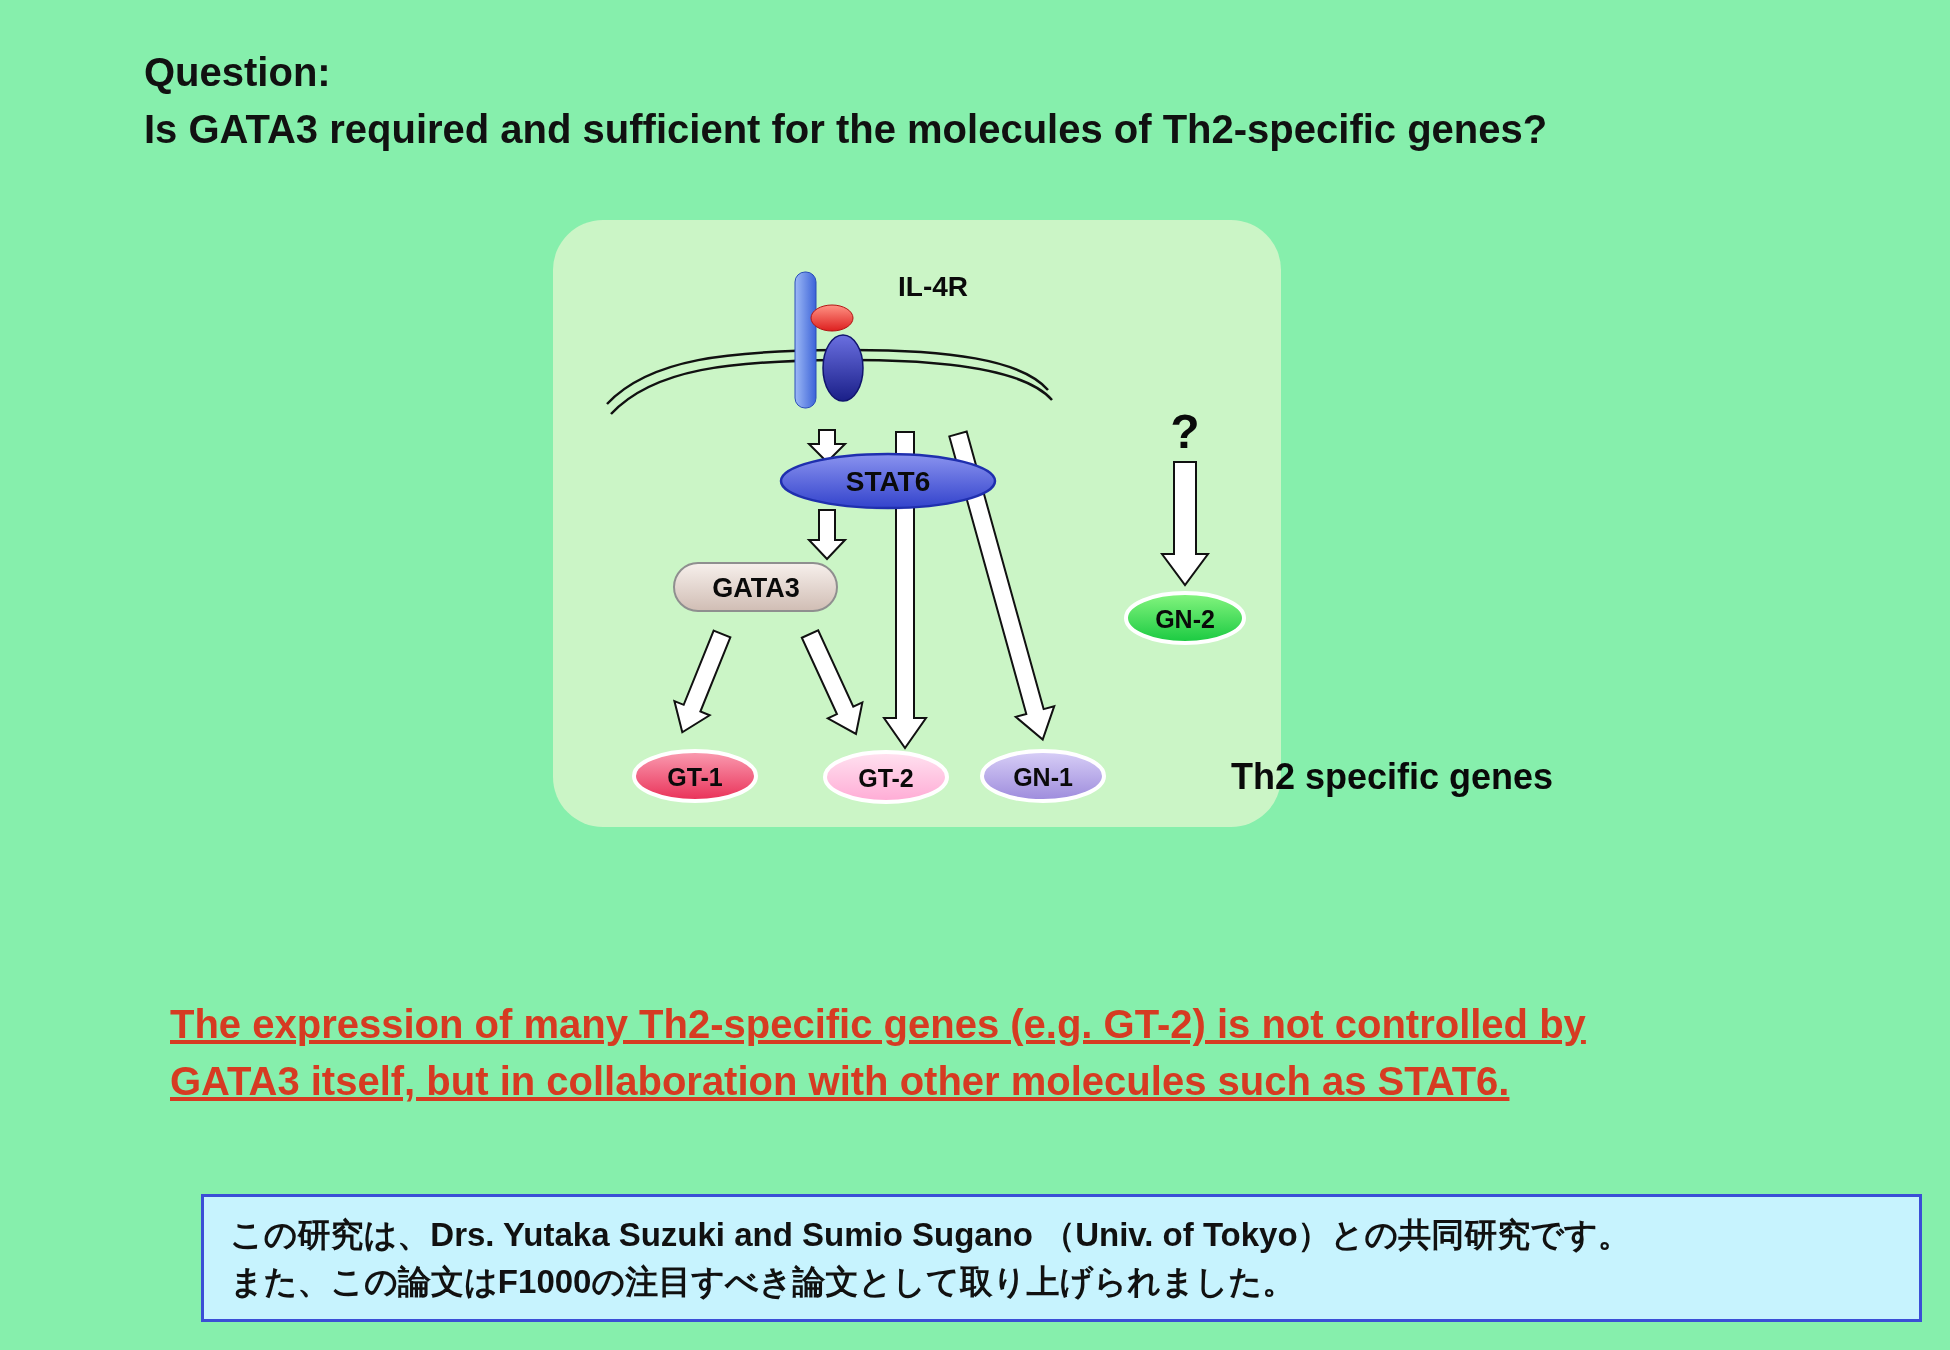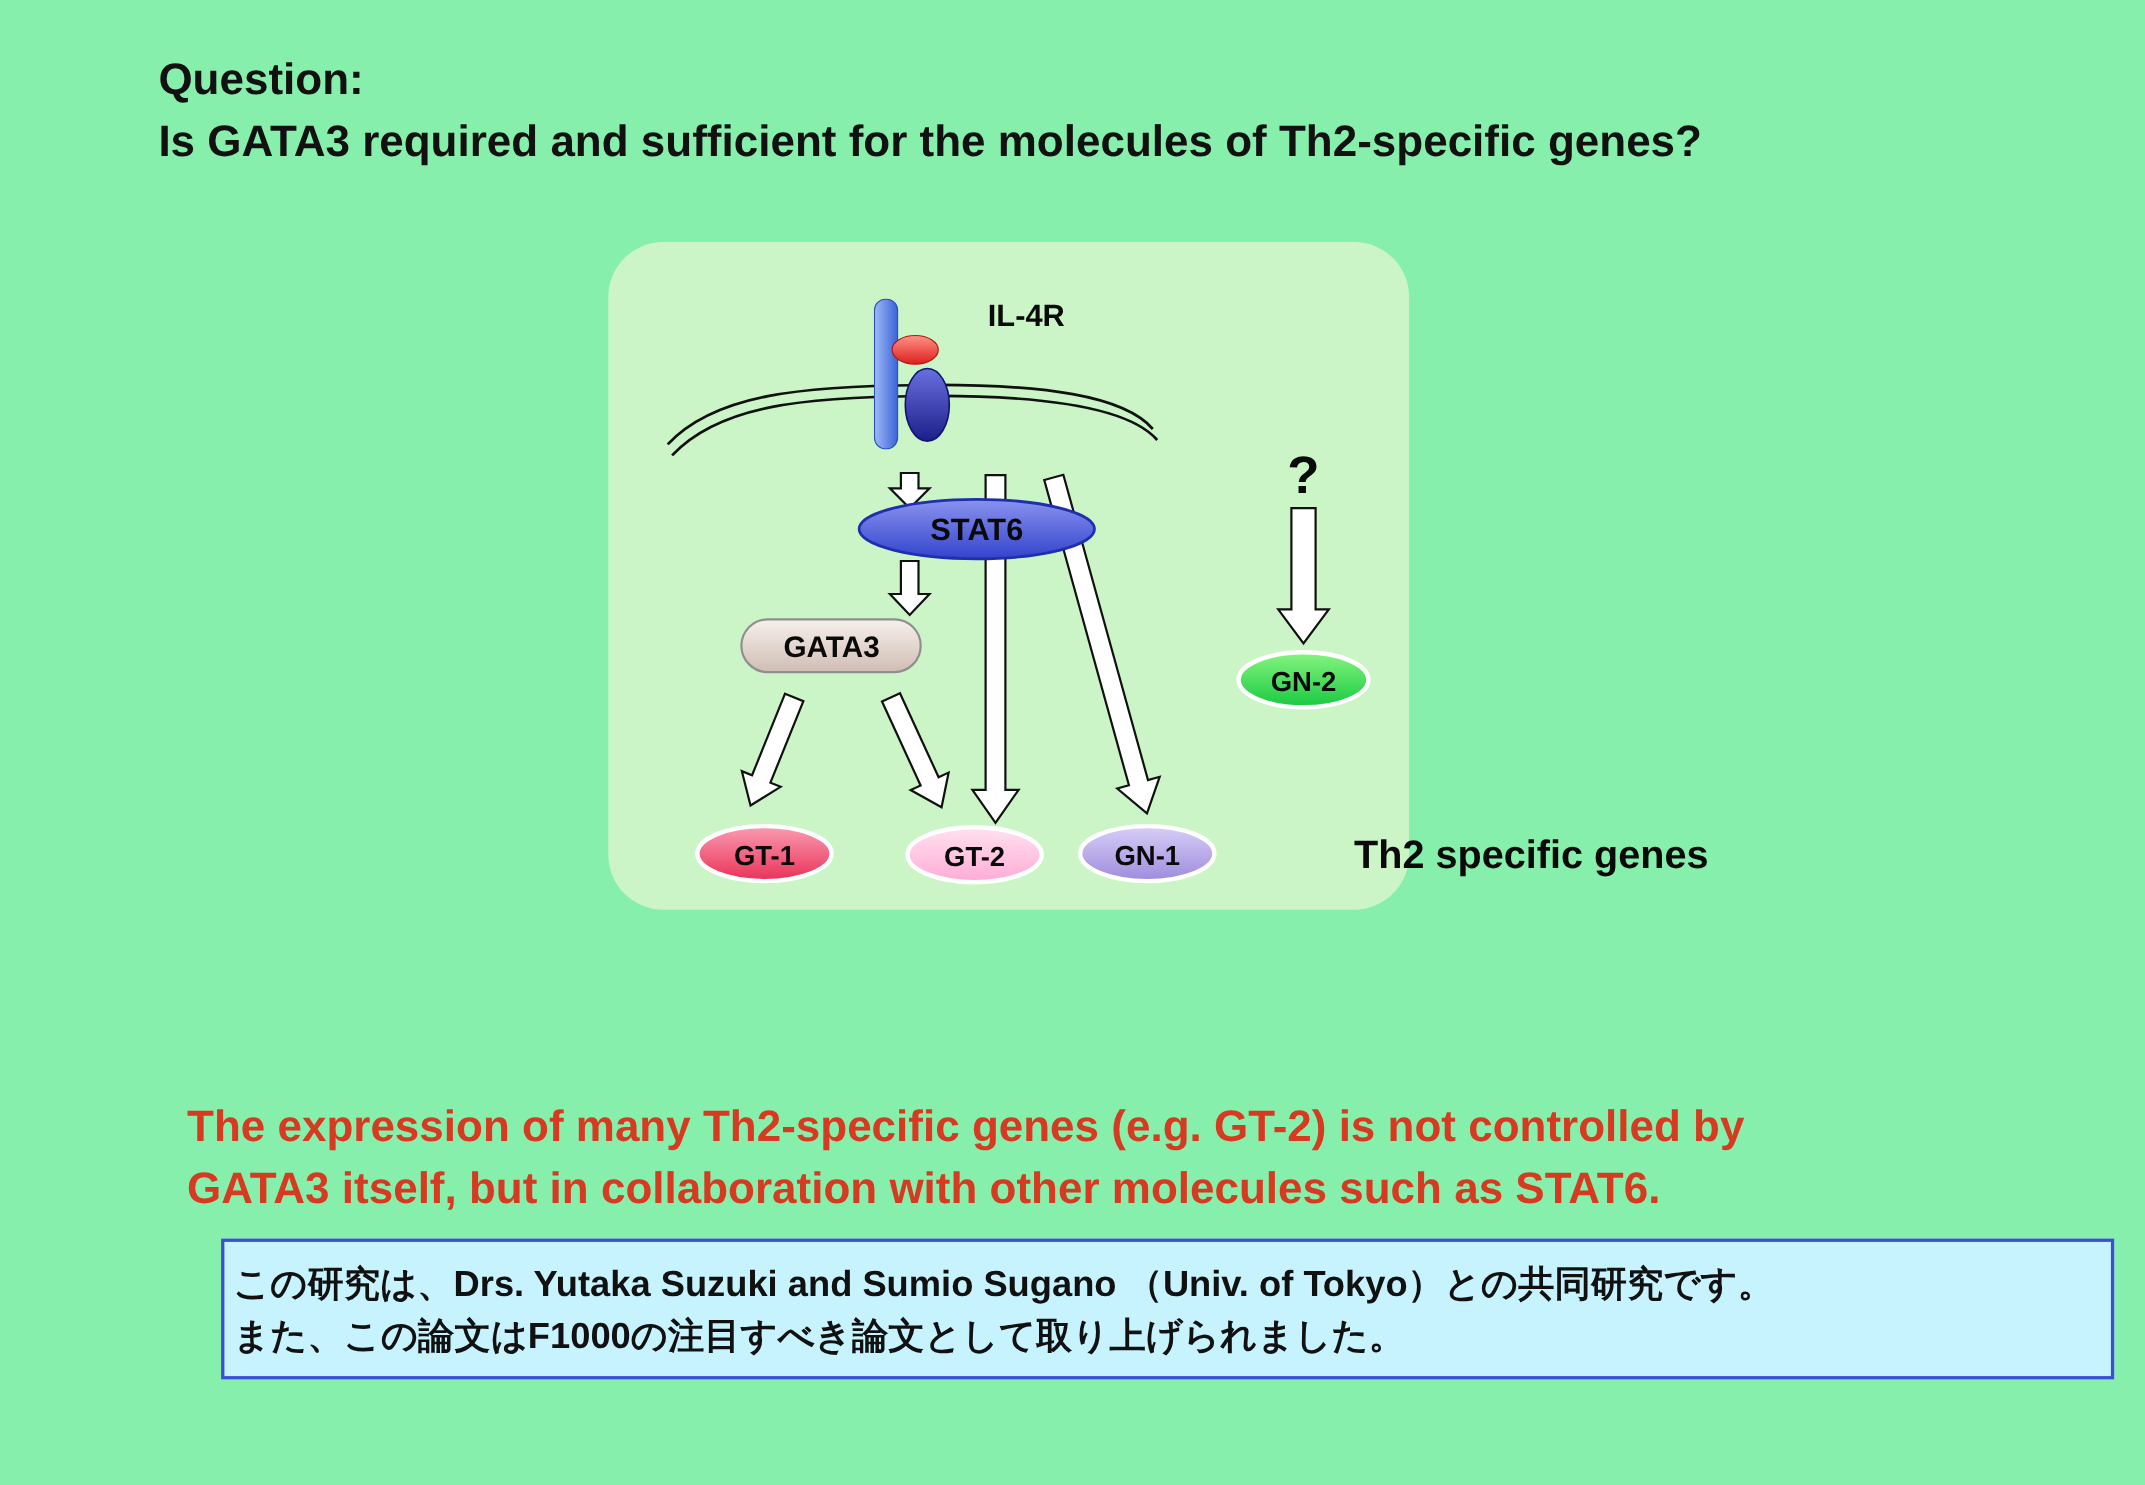--- a/index.html
+++ b/index.html
@@ -13,26 +13,27 @@
   .title-block{
     position:absolute;left:144px;top:44px;
     font-size:40px;font-weight:bold;color:#111111;line-height:57px;
     white-space:nowrap;
   }
   .diagram-svg{position:absolute;left:0;top:0;width:1950px;height:1350px;}
   .conclusion{
     position:absolute;left:170px;top:996px;
     font-size:40px;font-weight:bold;color:#d63b22;line-height:57px;
     white-space:nowrap;
+    text-decoration:underline;
   }
   .note-box{
-    position:absolute;left:201px;top:1126px;width:1721px;height:128px;
+    position:absolute;left:201px;top:1194px;width:1721px;height:128px;
     box-sizing:border-box;
     background:#c7f3fe;border:3px solid #3b4ed6;
-    padding:14px 8px;
+    padding:14px 26px;
     font-size:33px;font-weight:bold;color:#111111;line-height:47px;
     white-space:nowrap;
   }
   svg text{font-family:"Liberation Sans", sans-serif;}
   .svg-label{font-weight:bold;fill:#0a0a0a;}
 </style>
 </head>
 <body>
 
 <div class="canvas">

